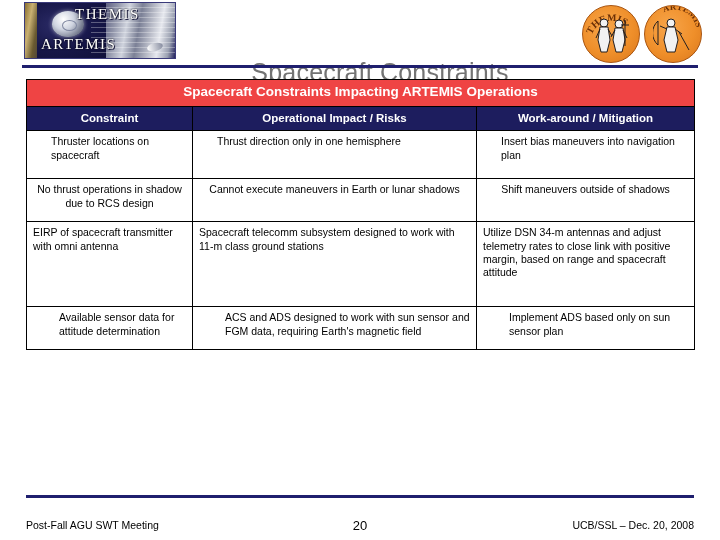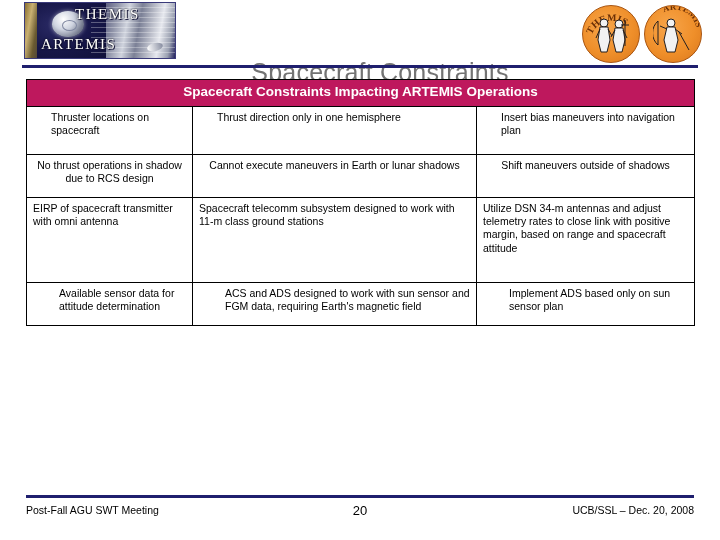--- a/index.html
+++ b/index.html
@@ -158,21 +158,21 @@
     border: 1.3px solid #000000;
     vertical-align: top;
     padding: 4px 6px 5px 6px;
     font-size: 10.5px;
     line-height: 1.26;
     color: #000000;
     text-align: left;
     font-weight: normal;
   }
   .table-banner td {
-    background: #be185d;
+    background: #ef4444;
     color: #ffffff;
     font-size: 13.5px;
     font-weight: bold;
     text-align: center;
     padding: 5px 4px 6px 4px;
     line-height: 1.1;
     border-bottom: 1.3px solid #000;
   }
   .table-head th {
     background: #1d1d5e;
@@ -196,21 +196,21 @@
 
   
   .footer-rule {
     position: absolute;
     left: 26px; top: 495px;
     width: 668px; height: 2.5px;
     background: #1f1f6e;
   }
   .footer {
     position: absolute;
-    left: 26px; top: 502px;
+    left: 26px; top: 517px;
     width: 668px;
     height: 16px;
     display: flex;
     align-items: center;
     justify-content: space-between;
     font-size: 10.5px;
     color: #000000;
   }
   .footer-center {
     position: absolute;
@@ -300,20 +300,25 @@
 <table class="constraints-table">
   <colgroup>
     <col class="col-constraint">
     <col class="col-impact">
     <col class="col-mitigation">
   </colgroup>
   <tbody>
     <tr class="table-banner">
       <td colspan="3">Spacecraft Constraints Impacting ARTEMIS Operations</td>
     </tr>
+    <tr class="table-head">
+      <th>Constraint</th>
+      <th>Operational Impact / Risks</th>
+      <th>Work-around / Mitigation</th>
+    </tr>
 
     <tr class="row-h1">
       <td>Thruster locations on spacecraft</td>
       <td>Thrust direction only in one hemisphere</td>
       <td>Insert bias maneuvers into navigation plan</td>
     </tr>
     <tr class="row-h2">
       <td>No thrust operations in shadow due to RCS design</td>
       <td>Cannot execute maneuvers in Earth or lunar shadows</td>
       <td>Shift maneuvers outside of shadows</td>

